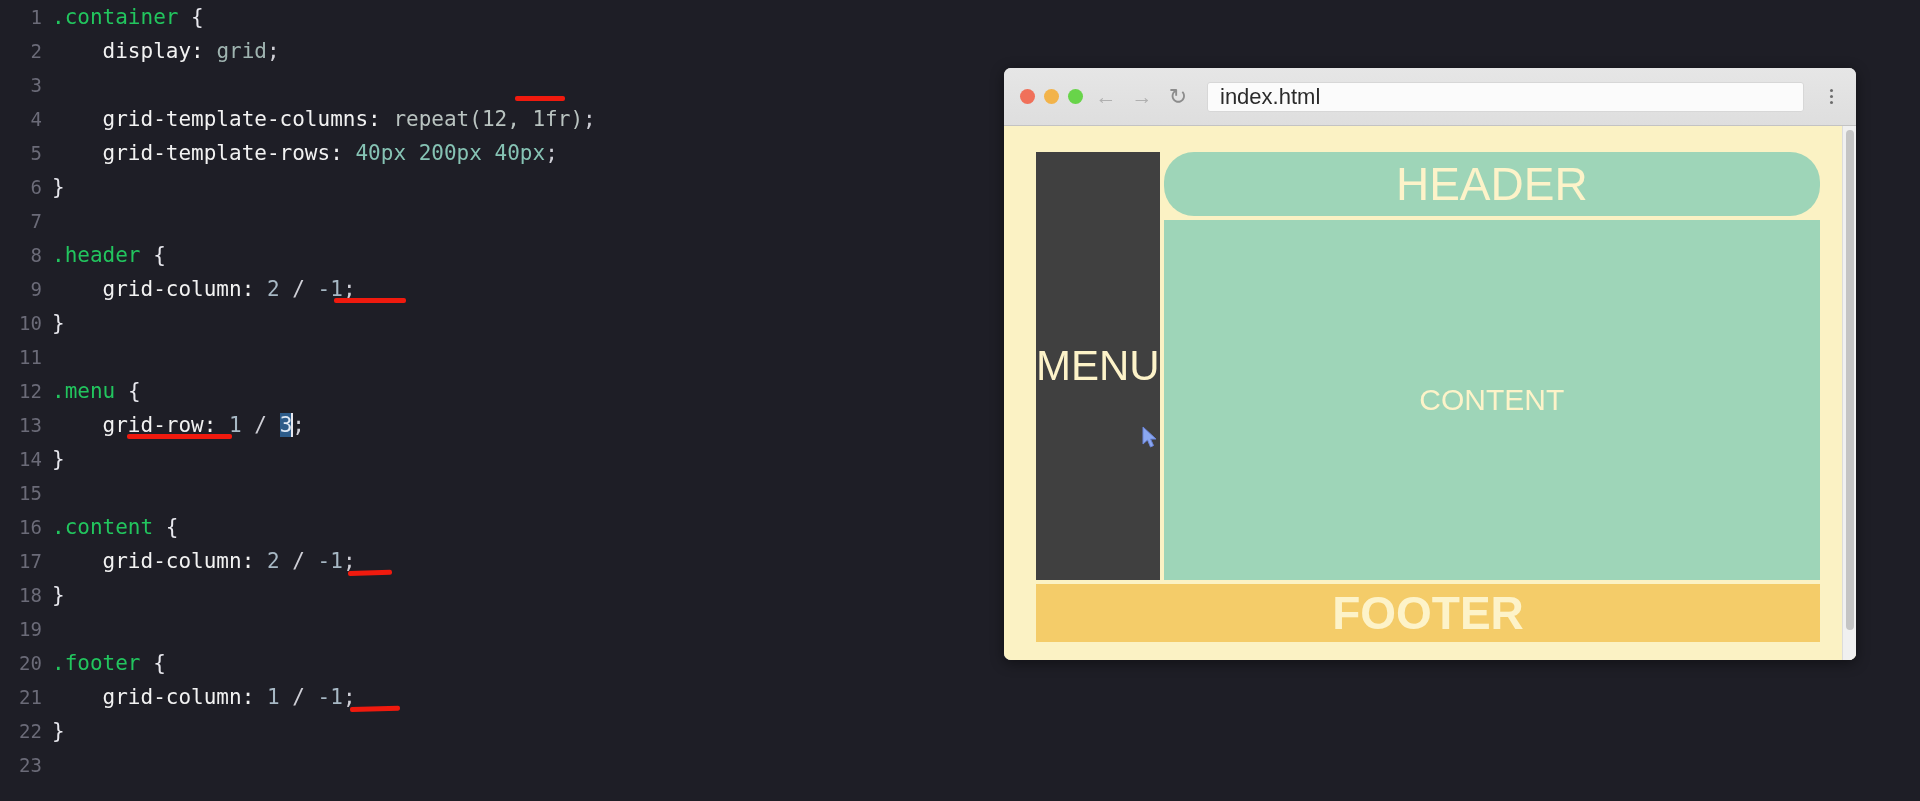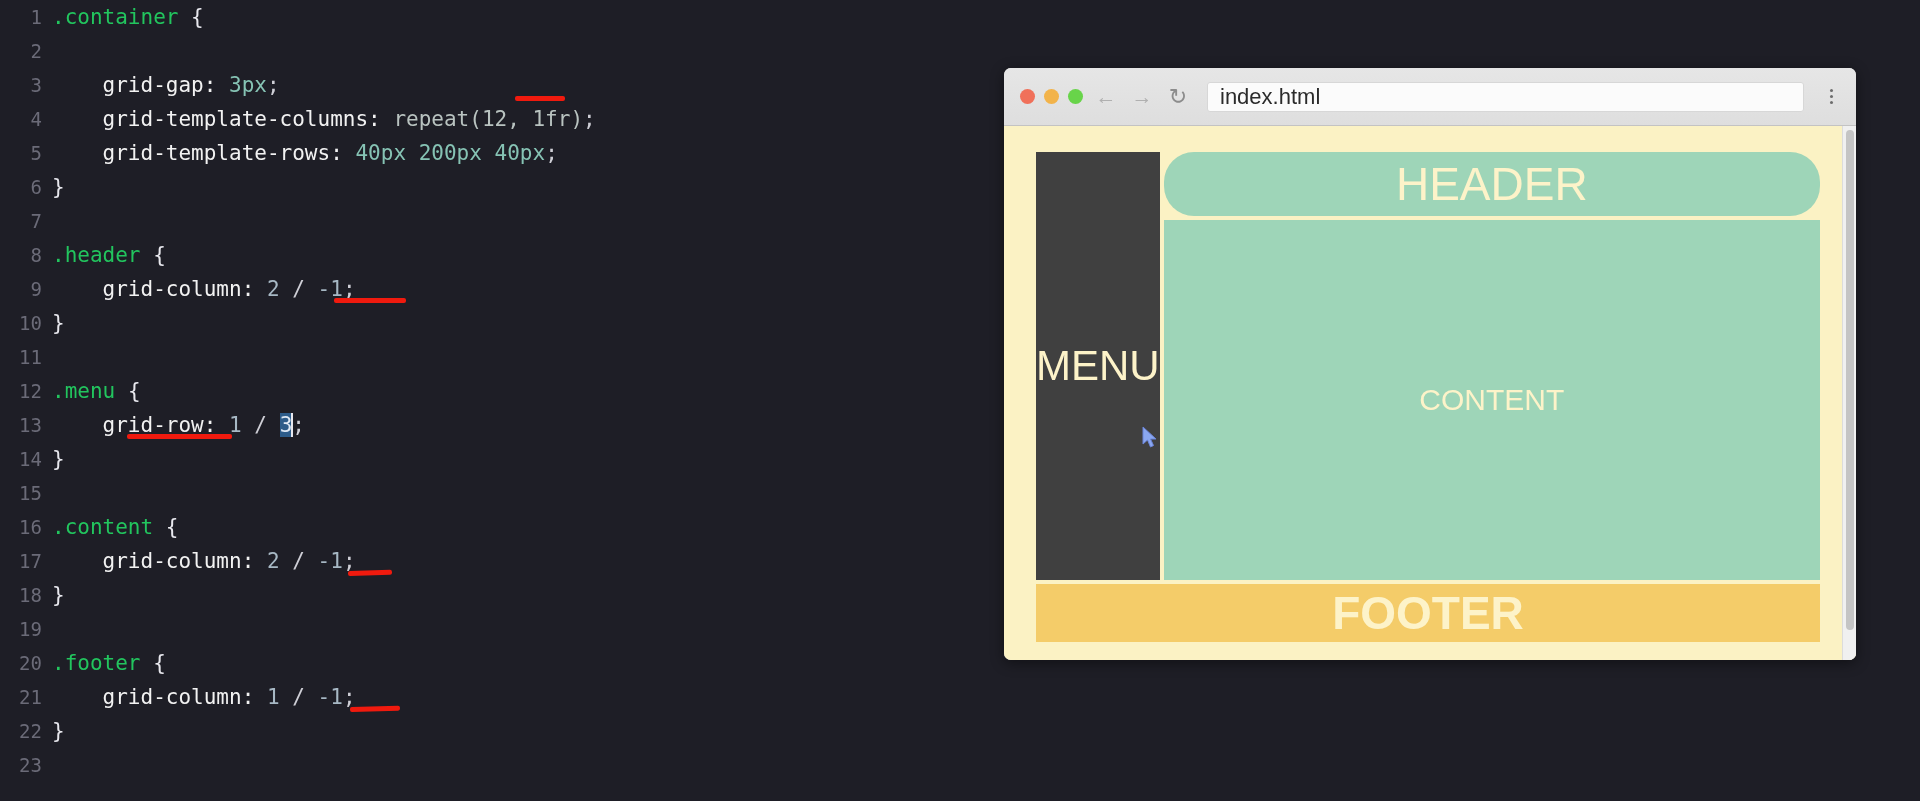--- a/index.html
+++ b/index.html
@@ -155,25 +155,25 @@
 
   <div id="editor">
 
     <div class="code-line" style="top:0">
       <span class="gutter">1</span>
       <span class="code-text"><span class="tok-sel">.container</span> <span class="tok-brace">{</span></span>
     </div>
 
     <div class="code-line">
       <span class="gutter">2</span>
+      <span class="code-text">    <span class="tok-prop">display:</span> <span class="tok-val">grid</span><span class="tok-punct">;</span></span>
     </div>
 
     <div class="code-line">
       <span class="gutter">3</span>
-      <span class="code-text">    <span class="tok-prop">grid-gap:</span> <span class="tok-num">3px</span><span class="tok-punct">;</span></span>
     </div>
 
     <div class="code-line">
       <span class="gutter">4</span>
       <span class="code-text">    <span class="tok-prop">grid-template-columns:</span> <span class="tok-fn">repeat(12, 1fr)</span><span class="tok-punct">;</span></span>
       <span class="underline" style="left:515px; top:-6px; width:50px;"></span>
     </div>
 
     <div class="code-line">
       <span class="gutter">5</span>

